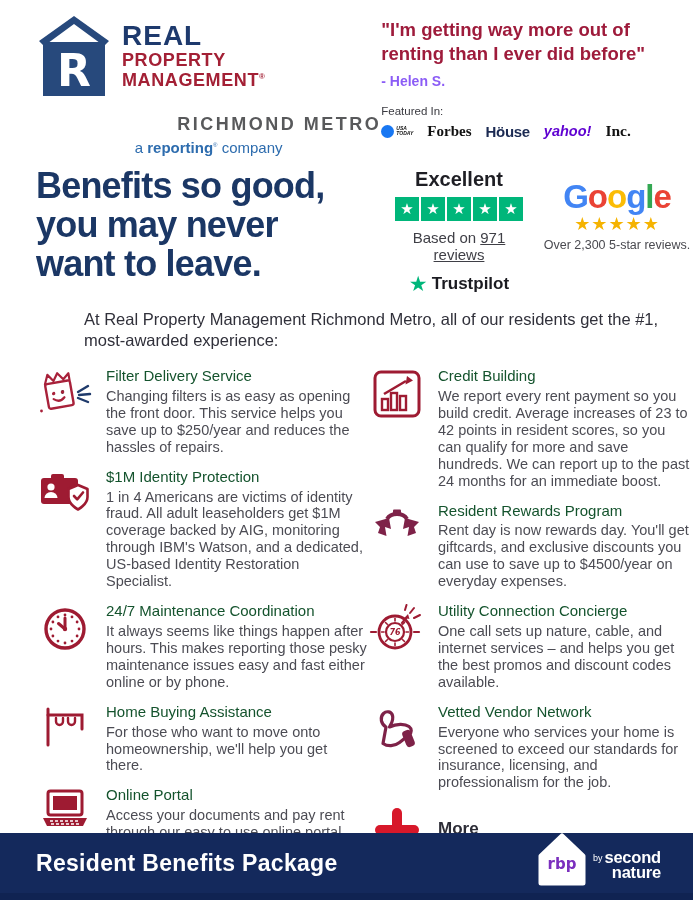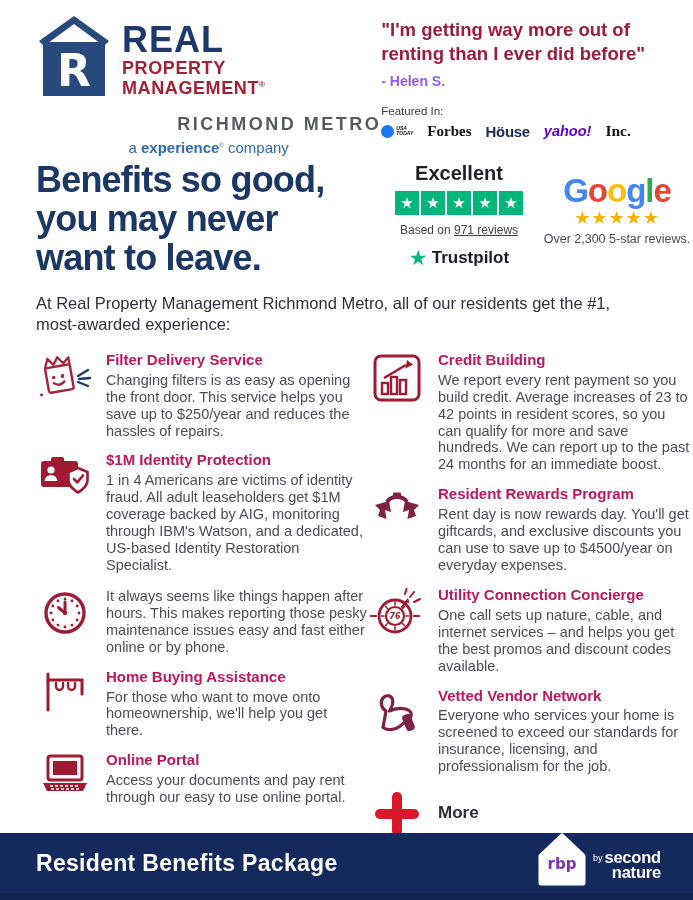--- a/index.html
+++ b/index.html
@@ -9,21 +9,21 @@
     margin:0 auto; overflow:hidden;
     font-family:"Liberation Sans", sans-serif; color:#30303a;
   }
   .content { padding:14px 22px 0 36px; }
 
   
   .header-row { display:flex; justify-content:space-between; }
   .brand-block { width:348px; }
   .brand-top { display:flex; gap:10px; align-items:flex-start; }
   .wordmark { padding-top:8px; line-height:1; }
-  .wm-l1 { font-size:36px; font-weight:bold; color:#1e3a6d; letter-spacing:1px; }
+  .wm-l1 { font-size:28px; font-weight:bold; color:#1e3a6d; letter-spacing:1px; }
   .wm-l2, .wm-l3 { font-size:18px; font-weight:bold; color:#a32035; letter-spacing:.6px; line-height:1.12; }
   .wm-reg { font-size:8px; vertical-align:super; }
   .brand-loc { text-align:right; font-size:18px; font-weight:bold; color:#58595b; letter-spacing:2.5px; margin-top:12px; }
   .brand-tag { text-align:center; font-size:15px; color:#2d6cae; margin-top:4px; }
   .brand-tag b { font-weight:bold; }
   .tag-reg { font-size:6px; vertical-align:super; }
 
   .testimonial-block { width:292px; padding-top:4px; }
   .quote { color:#9e1b3b; font-weight:bold; font-size:18.5px; line-height:1.28; }
   .quote-attr { color:#8b5cf6; font-weight:bold; font-size:14px; margin-top:8px; }
@@ -32,50 +32,50 @@
   .featured-logos { display:flex; align-items:center; gap:14px; }
   .lg-usat { display:flex; align-items:center; gap:2px; }
   .usat-ball { width:13px; height:13px; border-radius:50%; background:#1877f2; display:inline-block; }
   .usat-txt { font-size:5px; font-weight:bold; color:#111; line-height:1.1; font-style:italic; }
   .lg-forbes { font-family:"Liberation Serif", serif; font-weight:bold; font-size:15px; color:#111; }
   .lg-house { font-weight:bold; font-size:15px; color:#1b2a52; letter-spacing:-.3px; }
   .lg-yahoo { font-weight:bold; font-style:italic; font-size:14.5px; color:#5f01d1; }
   .lg-inc { font-family:"Liberation Serif", serif; font-weight:bold; font-size:15.5px; color:#111; }
 
   
-  .mid-row { display:flex; margin-top:4px; }
+  .mid-row { display:flex; margin-top:10px; }
   .headline { width:352px; flex:0 0 352px; color:#1b3765; font-weight:bold; font-size:36px; line-height:1.09; letter-spacing:-.8px; }
   .ratings { flex:1; display:flex; gap:8px; padding-top:2px; }
   .tp-block { width:142px; text-align:center; }
   .tp-excellent { font-size:20px; font-weight:600; color:#1e1e24; }
   .tp-stars { display:flex; gap:2px; justify-content:center; margin-top:6px; }
   .tp-star-box { width:24px; height:24px; background:#00b67a; color:#fff; font-size:15px; line-height:24px; text-align:center; }
-  .tp-basedon { font-size:12px; color:#3f3f46; margin-top:8px; }
+  .tp-basedon { font-size:15px; color:#3f3f46; margin-top:8px; }
   .tp-basedon .link { text-decoration:underline; }
   .tp-brand { display:flex; justify-content:center; align-items:center; gap:4px; margin-top:10px; }
   .tp-brand-star { color:#00b67a; font-size:21px; line-height:1; }
   .tp-brand-name { font-size:17px; font-weight:bold; color:#1b1b21; }
   .gg-block { width:158px; text-align:center; margin-top:12px; }
   .gg-logo { font-size:33px; font-weight:bold; letter-spacing:-1px; line-height:1; }
   .gl-b { color:#4285f4; } .gl-r { color:#ea4335; } .gl-y { color:#fbbc05; } .gl-g { color:#34a853; }
   .gg-stars { color:#f5b301; font-size:18px; letter-spacing:1px; line-height:1; margin-top:2px; }
   .gg-caption { font-size:12.5px; color:#4a4a50; margin-top:5px; }
 
   
-  .intro { margin-top:15px; font-size:16.5px; line-height:1.28; color:#30303a; }
+  .intro { margin-top:15px; font-size:16.5px; line-height:1.28; color:#30303a;margin-left:48px; }
 
   
   .benefits { display:flex; margin-top:16px; }
   .bcol-left { width:334px; }
   .bcol-right { flex:1; }
   .benefit { display:flex; gap:12px; margin-bottom:12px; align-items:flex-start; }
   .bicon { width:58px; flex:0 0 58px; display:flex; justify-content:center; padding-top:2px; }
   .btext { width:262px; }
   .bcol-right .btext { width:254px; }
-  .btitle { font-size:15px; font-weight:bold; color:#be185d; line-height:1.25; }
+  .btitle { font-size:15px; font-weight:normal; color:#14532d; line-height:1.25; }
   .bbody { font-size:14.5px; color:#4c4c54; line-height:1.17; margin-top:2px; }
   .benefit-more { display:flex; gap:12px; align-items:center; margin-top:4px; }
   .more-label { font-size:17px; font-weight:bold; color:#2c2c36; }
 
   
   .footer {
     position:absolute; left:0; bottom:0; width:693px; height:67px;
     background:#14295c; border-bottom:7px solid #102352;
     display:flex; align-items:center; justify-content:space-between; padding:0 32px 0 36px;
   }
@@ -105,21 +105,21 @@
           </span>
           <div class="wordmark">
             <div class="wm-l1">REAL</div>
             <div class="wm-l2">PROPERTY</div>
             <div class="wm-l3"><span>MANAGEMENT</span><span class="wm-reg">®</span></div>
           </div>
         </div>
         <div class="brand-loc">RICHMOND METRO</div>
         <div class="brand-tag">
           <span>a</span>
-          <b>experience</b><span class="tag-reg">®</span>
+          <b>reporting</b><span class="tag-reg">®</span>
           <span>company</span>
         </div>
       </div>
 
       <div class="testimonial-block">
         <div class="quote">
           <div>"I'm getting way more out of</div>
           <div>renting than I ever did before"</div>
         </div>
         <div class="quote-attr">- Helen S.</div>
@@ -246,20 +246,21 @@
                 <circle cx="11" cy="25" r="1.4"></circle>
                   <circle cx="12.9" cy="18" r="1.4"></circle>
                   <circle cx="18" cy="12.9" r="1.4"></circle>
               </g>
               <path d="M25,25 L25,14" stroke="#9e1b32" stroke-width="3" stroke-linecap="round"></path>
               <path d="M25,25 L18.5,19.5" stroke="#9e1b32" stroke-width="3" stroke-linecap="round"></path>
               <circle cx="25" cy="25" r="2.2" fill="#9e1b32"></circle>
             </svg>
           </span>
           <div class="btext">
+            <div class="btitle">24/7 Maintenance Coordination</div>
             <div class="bbody">It always seems like things happen after hours. This makes reporting those pesky maintenance issues easy and fast either online or by phone.</div>
           </div>
         </div>
 
         <div class="benefit">
           <span class="bicon">
             <svg width="50" height="44" viewBox="0 0 50 44">
               <g stroke="#9e1b32" stroke-width="3" fill="none" stroke-linecap="round">
                 <path d="M8,4 V40"></path>
                 <path d="M8,10 H42 V24"></path>

